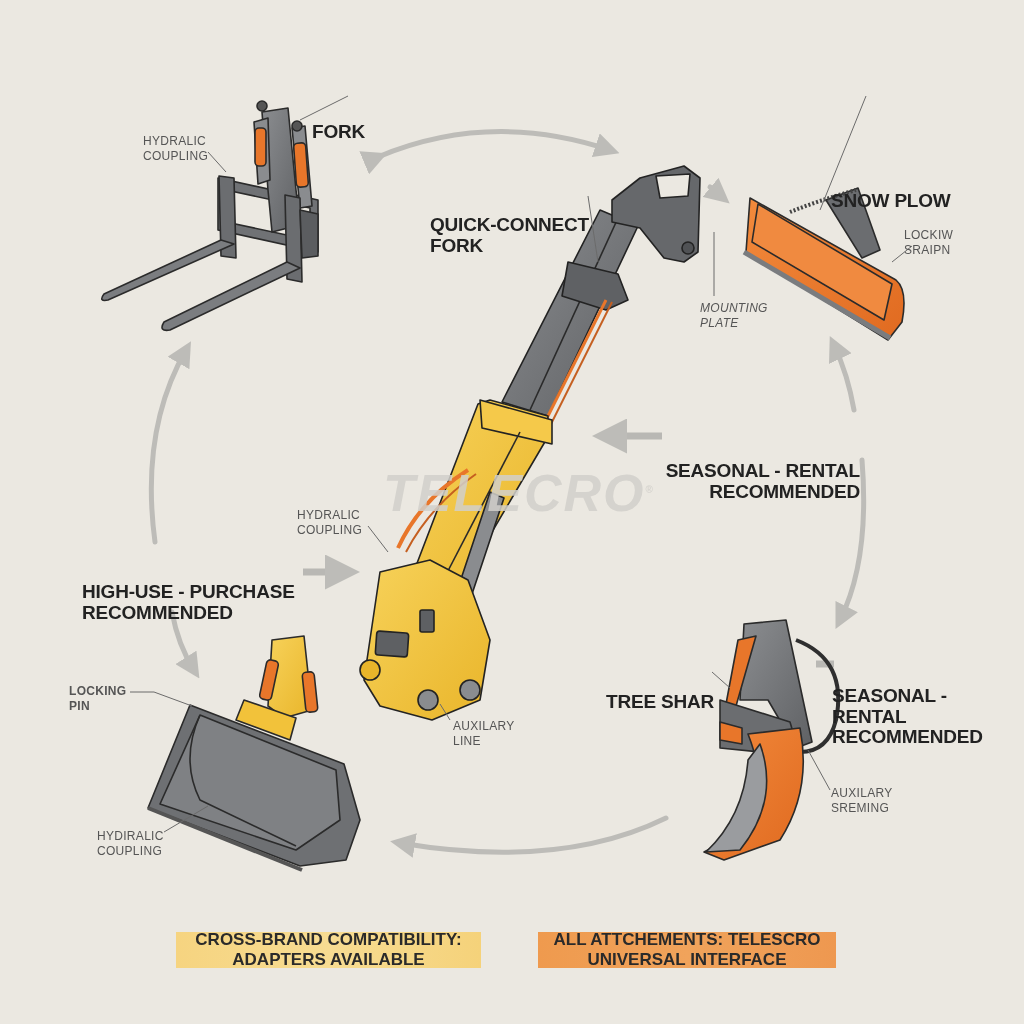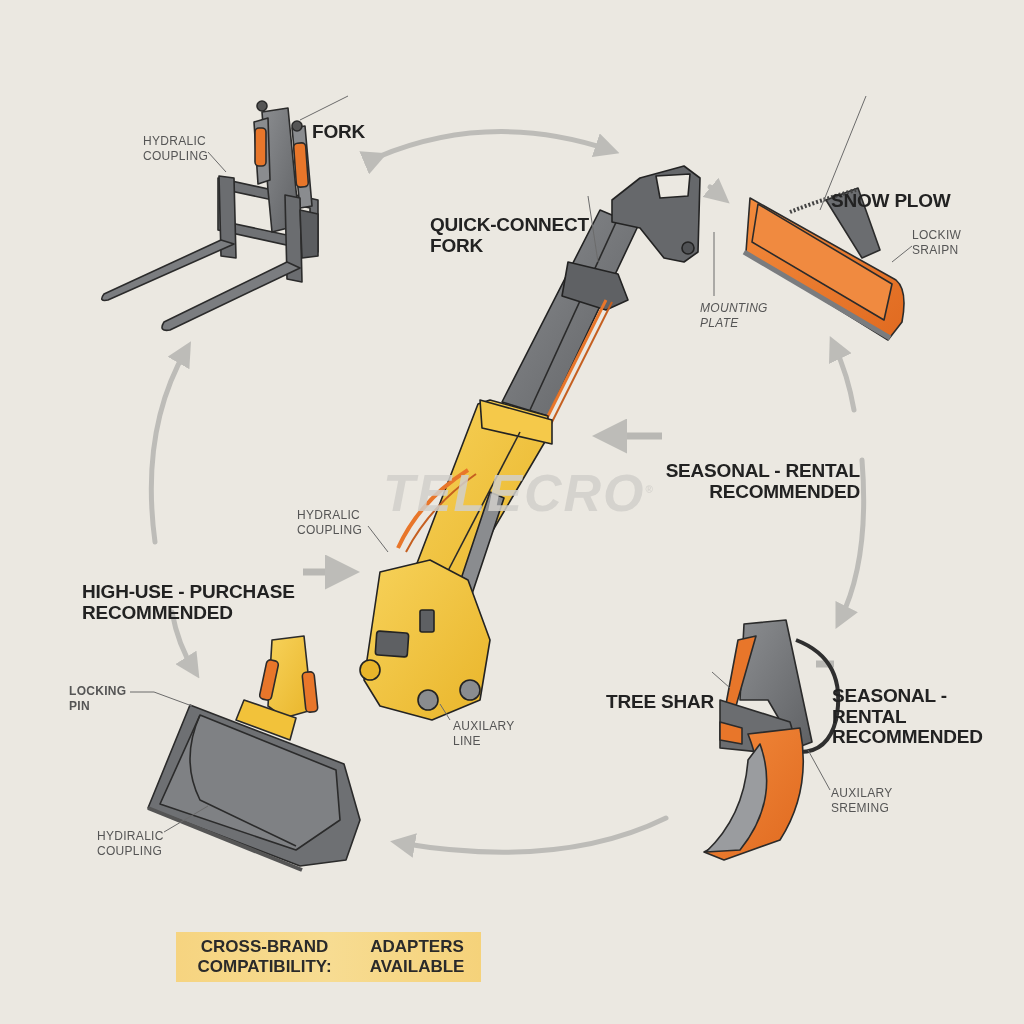--- a/index.html
+++ b/index.html
@@ -6,21 +6,21 @@
   body{width:1024px;height:1024px;background:#ebe8e1;position:relative;overflow:hidden;font-family:"Liberation Sans","DejaVu Sans",sans-serif;color:#1f1f1f;}
   .stage{position:absolute;left:0;top:0;width:1024px;height:1024px;}
   svg.art{position:absolute;left:0;top:0;}
   .lbl{position:absolute;font-weight:700;color:#222;line-height:1.08;letter-spacing:-0.2px;margin-top:35px;}
   .big{font-size:19px;}
   .small{position:absolute;font-size:12px;color:#555;line-height:1.25;letter-spacing:0.3px;}
   .center{text-align:left;}
   .right{text-align:right;}
   .watermark{position:absolute;left:383px;top:463px;font-size:52px;font-weight:900;font-style:italic;color:#d2d0cb;letter-spacing:2px;opacity:0.85;}
   .watermark sup{font-size:10px;font-style:normal;}
-  .banner{position:absolute;top:932px;height:50px;display:flex;flex-direction:row;align-items:center;justify-content:center;font-weight:700;font-size:17px;line-height:1.15;color:#2a2a2a;text-align:center;}
+  .banner{position:absolute;top:932px;height:36px;display:flex;flex-direction:column;align-items:center;justify-content:center;font-weight:700;font-size:17px;line-height:1.15;color:#2a2a2a;text-align:center;}
   .banner-yellow{left:176px;width:305px;background:linear-gradient(90deg,#f6d480,#f7dc92 50%,#f5d27a);}
   .banner-orange{left:538px;width:298px;background:linear-gradient(90deg,#ef9a4e,#f0a35b 50%,#ee9850);}
 </style>
 </head>
 <body>
 
 <div class="stage">
 
   <svg class="art" width="1024" height="1024" viewBox="0 0 1024 1024">
     <defs>
@@ -165,21 +165,21 @@
     <div>HYDRALIC</div>
     <div>COUPLING</div>
   </div>
 
   <div class="lbl big center" style="left:430px;top:180px;width:172px;">
     <div>QUICK-CONNECT</div>
     <div>FORK</div>
   </div>
 
   <div class="lbl big" style="left:831px;top:156px;text-align:center;">SNOW PLOW</div>
-  <div class="small" style="left:904px;top:228px;margin-left:8px;">
+  <div class="small" style="left:904px;top:228px;">
     <div>LOCKIW</div>
     <div>SRAIPN</div>
   </div>
   <div class="small center" style="left:700px;top:301px;width:94px;font-style:italic;">
     <div>MOUNTING</div>
     <div>PLATE</div>
   </div>
 
   <div class="lbl big right" style="left:664px;top:426px;width:196px;">
     <div>SEASONAL - RENTAL</div>
@@ -217,14 +217,18 @@
   </div>
   <div class="small" style="left:97px;top:829px;">
     <div>HYDIRALIC</div>
     <div>COUPLING</div>
   </div>
 
   <div class="banner banner-yellow">
     <div>CROSS-BRAND COMPATIBILITY:</div>
     <div>ADAPTERS AVAILABLE</div>
   </div>
+  <div class="banner banner-orange">
+    <div>ALL ATTCHEMENTS: TELESCRO</div>
+    <div>UNIVERSAL INTERFACE</div>
+  </div>
 
 </div>
 
 </body></html>

